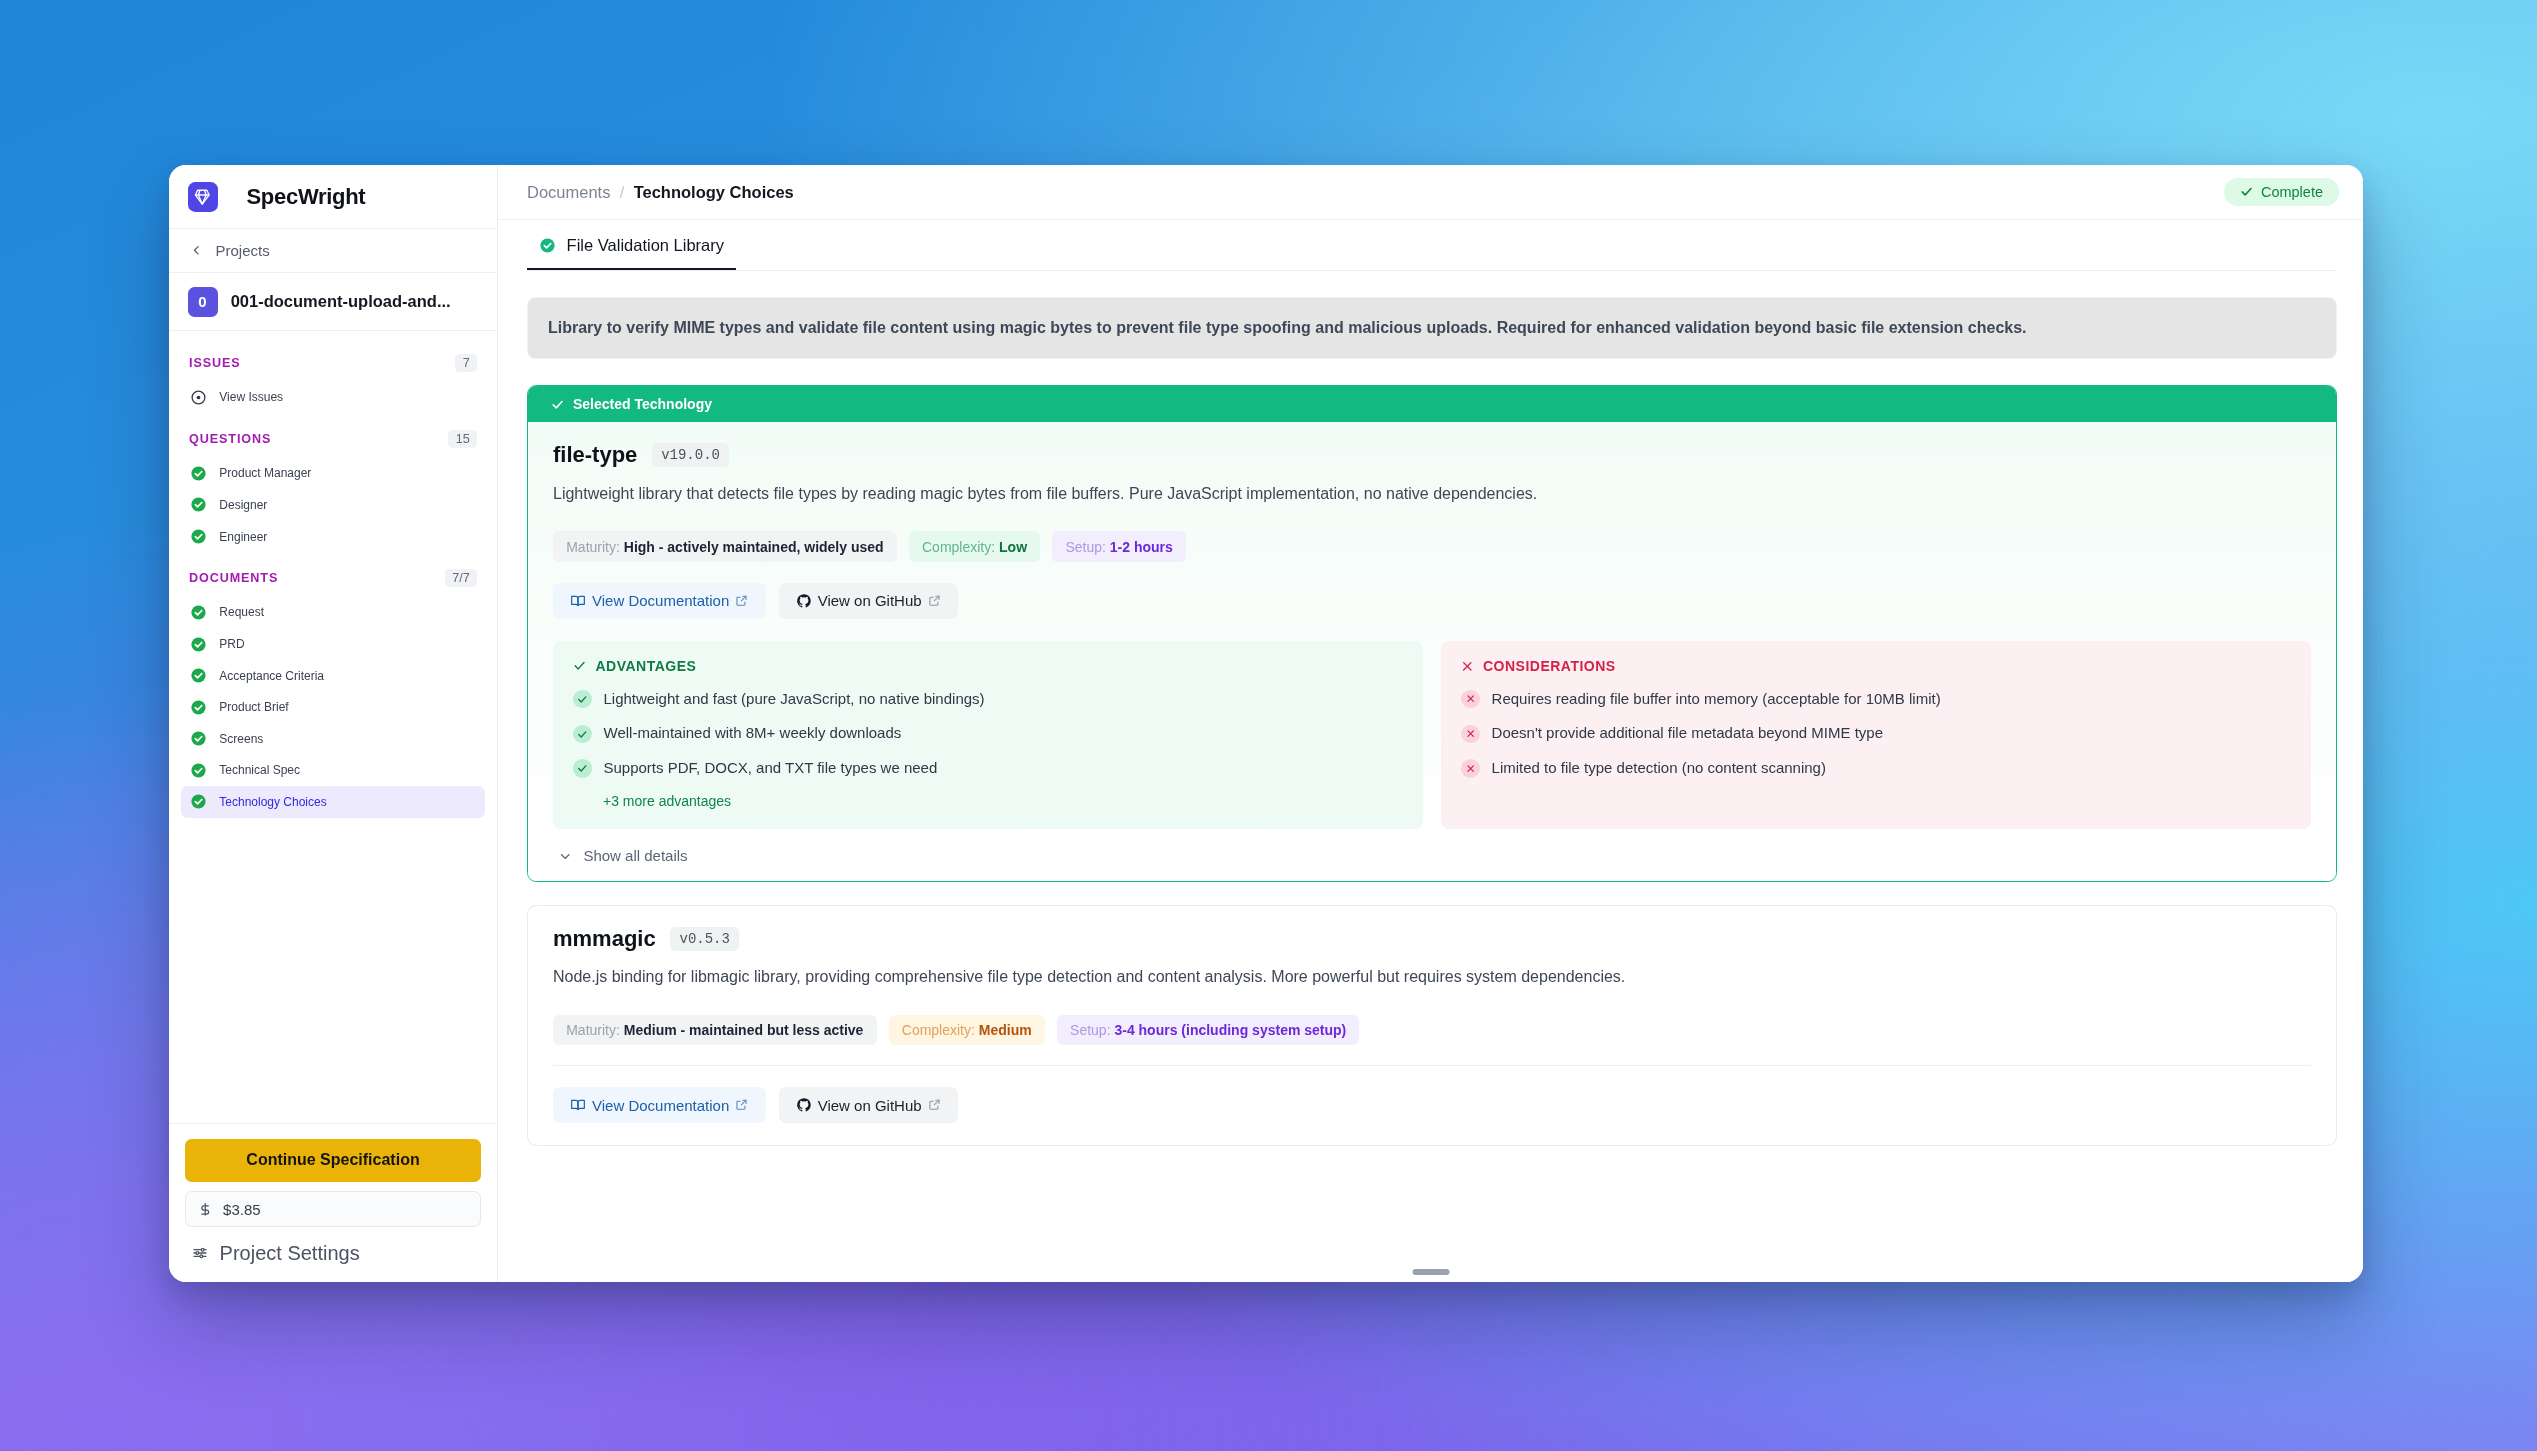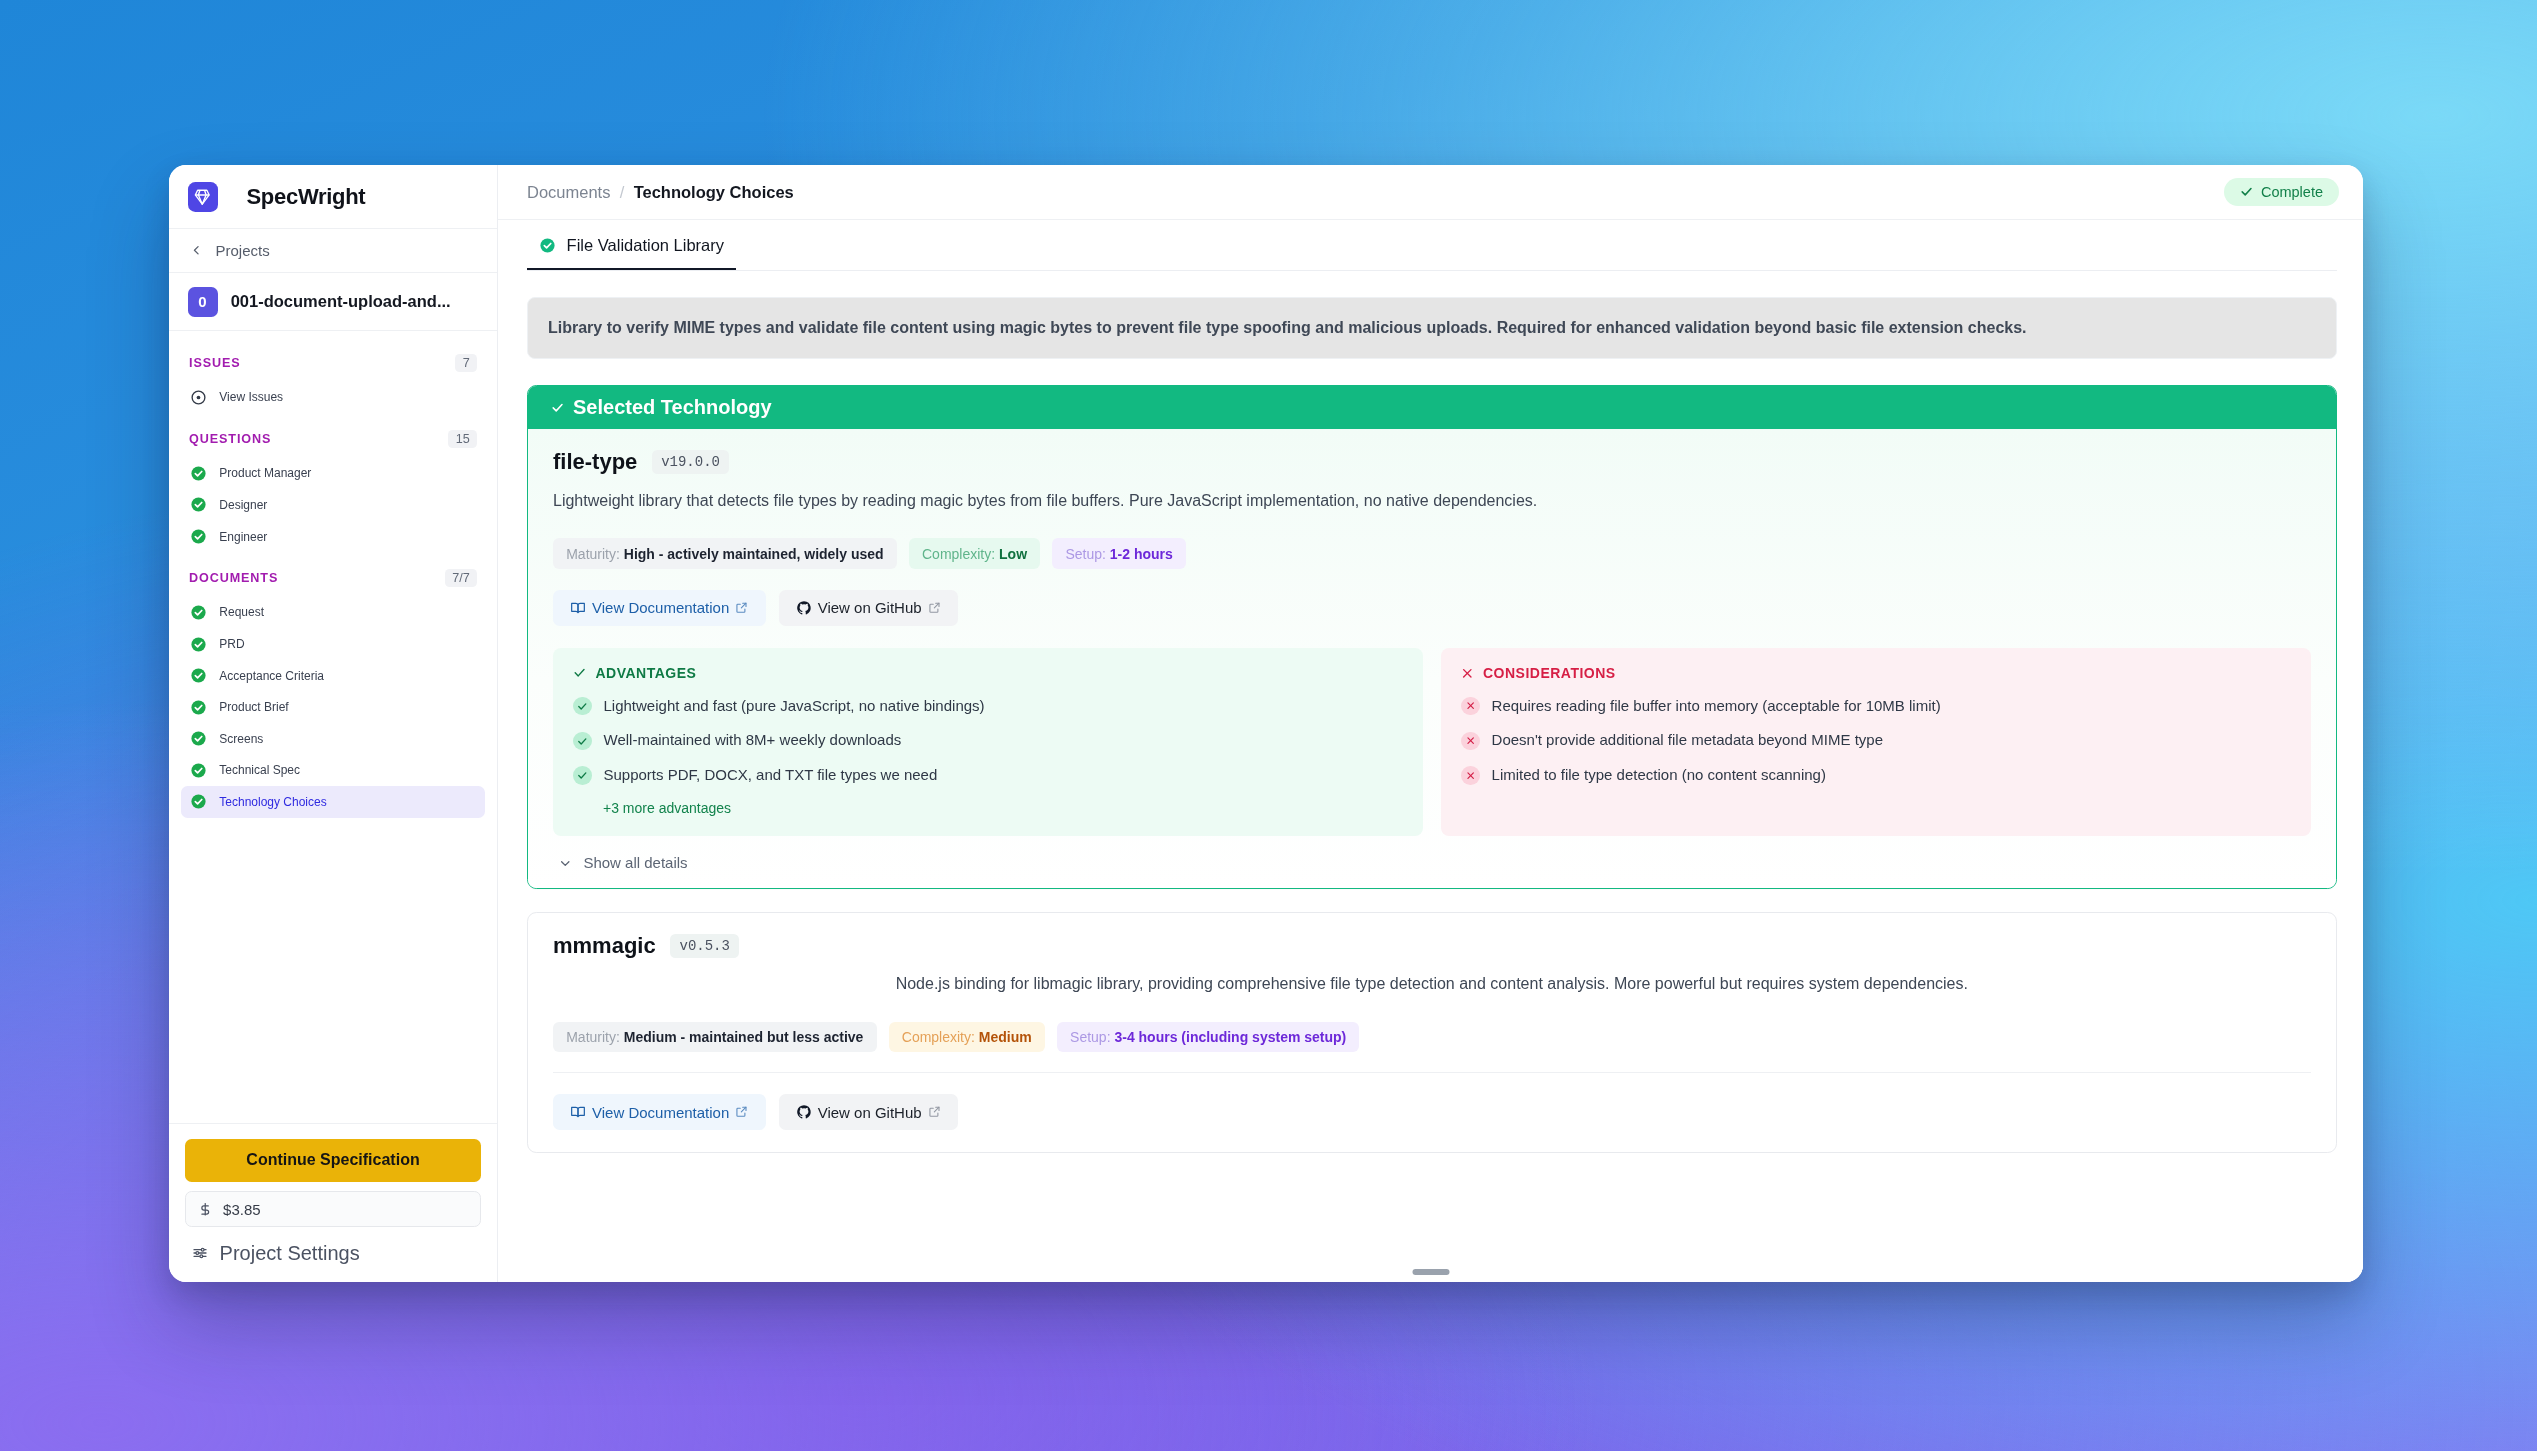--- a/index.html
+++ b/index.html
@@ -47,21 +47,21 @@
   .crumb-a{color:#7c8491;}
   .crumb-sep{color:#c3c8d0;}
   .crumb-b{color:#131720;font-weight:bold;}
   .status-chip{display:flex;align-items:center;gap:7.3px;background:#dcfae6;color:#12804a;border-radius:660px;padding:6px 16px;font-size:14.5px;}
   .content{flex:1 1 auto;overflow:hidden;padding:0 26.4px 0 29px;position:relative;background:#fff;}
   .tabs{display:flex;gap:18.5px;border-bottom:0.7px solid #eceef2;padding-top:16px;}
   .tab{display:flex;align-items:center;gap:10.6px;padding:0 12px 13.2px 12px;font-size:16.5px;color:#111620;border-bottom:2.6px solid #111827;margin-bottom:-0.7px;font-weight:normal;}
   .summary{margin-top:26.4px;background:#e5e5e5;border:0.7px solid #eef1f4;border-radius:8px;padding:18.5px 20px;font-size:16px;color:#3f4856;line-height:1.45;font-weight:bold;}
   
   .sel-card{margin-top:26.4px;border:1.3px solid #12b981;border-radius:9.3px;overflow:hidden;box-shadow:0 1.3px 0 rgba(0,0,0,0.01);}
-  .sel-head{background:#12b981;color:#fff;display:flex;align-items:center;gap:9.3px;padding:10px 22.5px;font-size:20px;font-weight:bold;}
+  .sel-head{background:#12b981;color:#fff;display:flex;align-items:center;gap:9.3px;padding:10px 22.5px;font-size:14px;font-weight:bold;}
   .sel-body{background:linear-gradient(180deg,#f2fcf7 0%,#fbfefc 55%,#ffffff 100%);padding:20px 25px 17px 25px;}
   .pkg-title-row{display:flex;align-items:center;gap:14.5px;}
   .pkg-name{font-size:22px;font-weight:bold;color:#0e1219;}
   .pkg-ver{font-family:"Liberation Mono", monospace;font-size:14px;color:#4b5260;background:#eef3f2;border-radius:5.3px;padding:4px 9.3px;}
   .pkg-desc{margin-top:14.5px;font-size:16px;color:#3e4755;line-height:1.4;}
   .meta-row{display:flex;gap:12px;margin-top:26px;flex-wrap:wrap;}
   .meta{border-radius:6px;padding:7.3px 13.2px;font-size:14px;}
   .meta .k{opacity:.85;}
   .meta .v{font-weight:bold;}
   .m-grey{background:#f1f3f5;color:#1d2330;} .m-grey .k{color:#8d949f;}
@@ -80,21 +80,21 @@
   .p-head{display:flex;align-items:center;gap:9.3px;font-size:14px;font-weight:bold;letter-spacing:0.5px;}
   .p-adv .p-head{color:#0f7a45;}
   .p-con .p-head{color:#d61f45;}
   .p-li{display:flex;align-items:flex-start;gap:12px;margin-top:14.5px;font-size:15px;color:#2f3846;line-height:1.35;}
   .dot{width:18.5px;height:18.5px;flex:0 0 18.5px;border-radius:50%;display:flex;align-items:center;justify-content:center;margin-top:1.3px;}
   .dot.g{background:#b9eed3;color:#0e7a46;}
   .dot.r{background:#fbd2dc;color:#d31f47;}
   .more{margin-top:14.5px;margin-left:30px;font-size:14px;color:#12834c;}
   .showall{display:flex;align-items:center;gap:10.6px;margin-top:18.5px;font-size:15px;color:#5c6574;padding-left:5.3px;}
   
-  .alt-card{margin-top:22.5px;border:0.7px solid #e8eaee;border-radius:9.3px;background:#fff;padding:20px 25px 22.5px 25px;text-align:center;}
+  .alt-card{margin-top:22.5px;border:0.7px solid #e8eaee;border-radius:9.3px;background:#fff;padding:20px 25px 22.5px 25px;}
   .alt-sep{border:0;border-top:0.7px solid #eef0f3;margin:20px 0 0 0;}
   .scroll-pill{position:absolute;left:50%;transform:translateX(-50%);bottom:6.6px;width:37px;height:6px;border-radius:4px;background:#9aa2ad;}
 </style>
 </head>
 <body>
 
 <div class="app-window">
 
   <aside class="sidebar">
 

